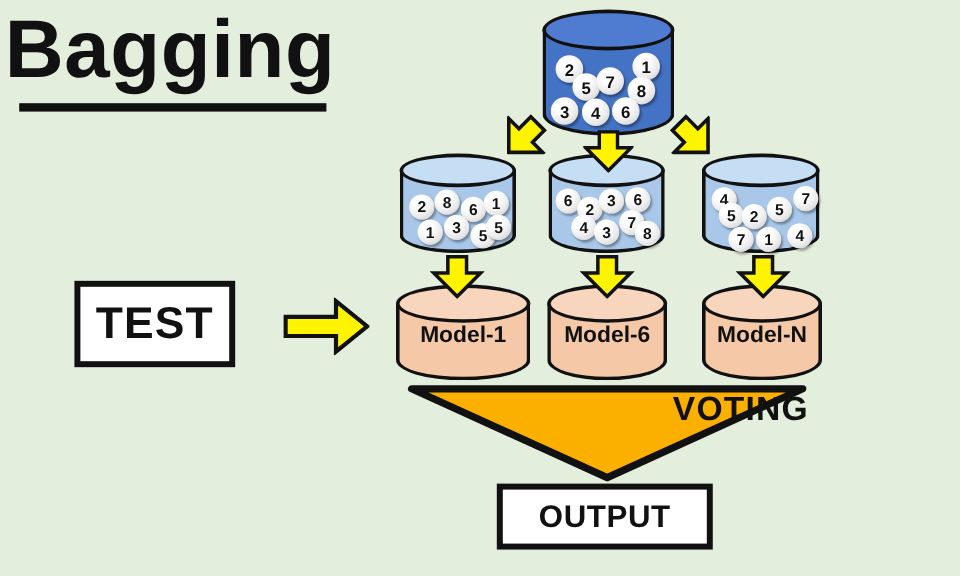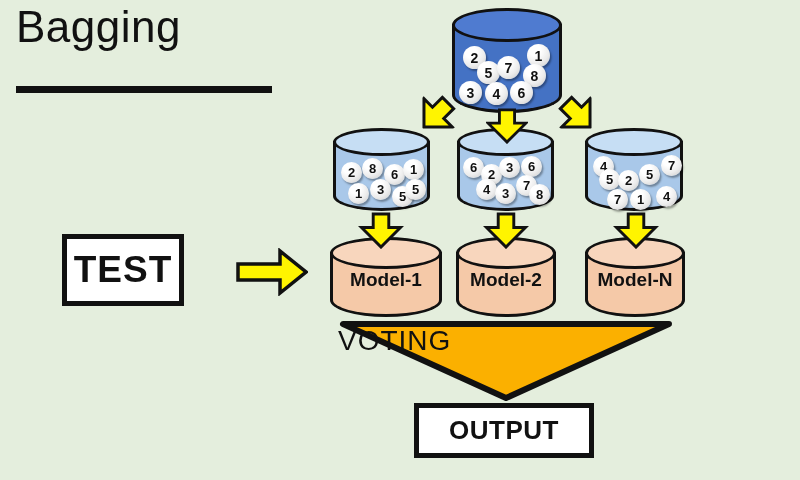--- a/index.html
+++ b/index.html
@@ -3,22 +3,22 @@
 <meta charset="utf-8">
 <style>
   html,body { margin:0; padding:0; }
   #canvas {
     position:relative; width:800px; height:480px;
     background:#E4EEDD; overflow:hidden;
     font-family:"Liberation Sans", sans-serif; color:#111;
   }
   
   #title {
-    position:absolute; left:16px; top:2px; margin:0;
-    font-size:44px; font-weight:normal; letter-spacing:0.5px;
+    position:absolute; left:4px; top:2px; margin:0;
+    font-size:68px; font-weight:bold; letter-spacing:0.5px;
   }
   #title-underline {
     position:absolute; left:16px; top:86px; width:256px; height:7px;
     background:#111;
   }
   
   .cyl { position:absolute; }
   .cyl-body {
     position:absolute; left:0; right:0; bottom:0; box-sizing:border-box;
     border:3px solid #111; border-top:none;
@@ -48,28 +48,28 @@
   .src .ball { width:23px; height:23px; font-size:14px; }
   
   .arrow { position:absolute; }
   .arrow svg { display:block; }
   .arrow polygon { fill:#FFF400; stroke:#111; stroke-width:3; stroke-linejoin:miter; }
   
   .label-box {
     position:absolute; background:#ffffff; border:5px solid #111; box-sizing:border-box;
     display:flex; align-items:center; justify-content:center; font-weight:bold;
   }
-  #test-box   { left:62px;  top:234px; width:122px; height:72px; font-size:37px; letter-spacing:1px; }
+  #test-box   { left:62px;  top:234px; width:134px; height:72px; font-size:37px; letter-spacing:1px; }
   #output-box { left:414px; top:403px; width:180px; height:55px; font-size:26px; letter-spacing:0.5px; }
   
   #voting-tri { position:absolute; left:338px; top:319px; }
   #voting-tri polygon { fill:#FBB000; stroke:#111; stroke-width:6; stroke-linejoin:round; }
   #voting-label {
-    position:absolute; left:338px; top:325px; width:336px; text-align:left;
-    font-size:28px; font-weight:normal; letter-spacing:1px;
+    position:absolute; left:338px; top:325px; width:336px; text-align:right;
+    font-size:28px; font-weight:bold; letter-spacing:1px;
   }
 </style>
 </head>
 <body>
 
 <div id="canvas">
 
   <h1 id="title">Bagging</h1>
   <div id="title-underline"></div>
 
@@ -126,21 +126,21 @@
   </div>
 
   <div class="cyl mdl" style="left:330px; top:237px; width:112px; height:80px">
     <div class="cyl-body"></div>
     <div class="cyl-top"></div>
     <div class="mdl-label">Model-1</div>
   </div>
   <div class="cyl mdl" style="left:456px; top:237px; width:100px; height:80px">
     <div class="cyl-body"></div>
     <div class="cyl-top"></div>
-    <div class="mdl-label">Model-2</div>
+    <div class="mdl-label">Model-6</div>
   </div>
   <div class="cyl mdl" style="left:585px; top:237px; width:100px; height:80px">
     <div class="cyl-body"></div>
     <div class="cyl-top"></div>
     <div class="mdl-label">Model-N</div>
   </div>
 
   <div class="arrow" style="left:414px; top:96px; transform:rotate(45deg)">
     <svg width="44" height="38" viewBox="0 0 44 38">
         <polygon points="14,2 30,2 30,16 42,16 22,36 2,16 14,16"></polygon>

